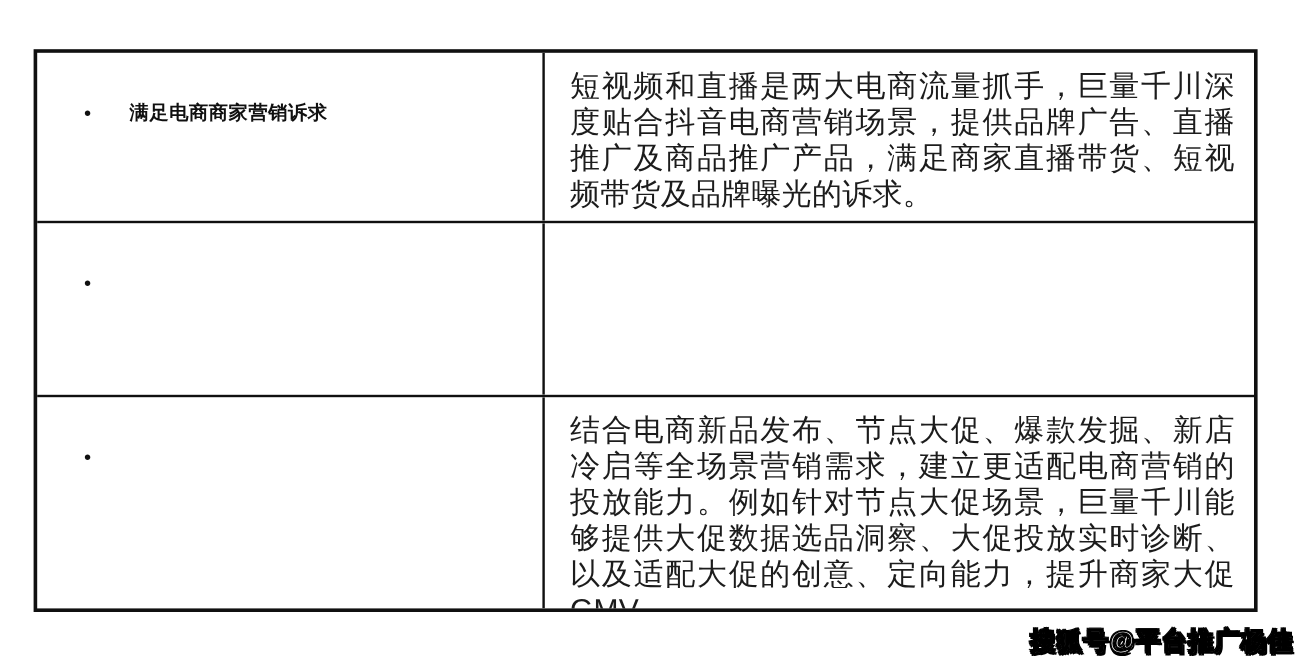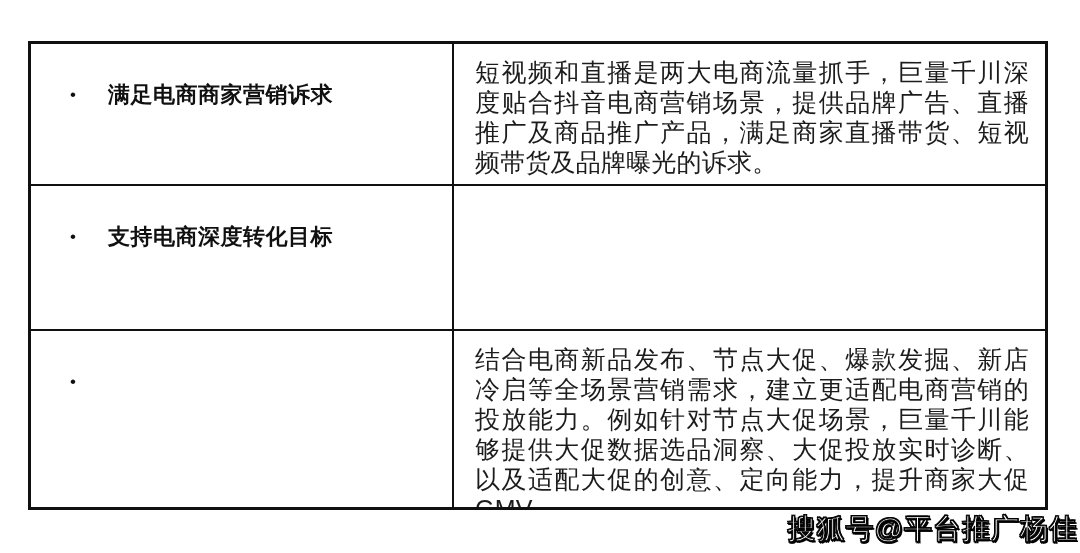--- a/index.html
+++ b/index.html
@@ -46,42 +46,42 @@
   }
   .bullet {
     width: 38px;
     min-width: 38px;
     font-size: 17px;
     line-height: 30px;
     color: #101010;
   }
   .title-text {
     font-weight: bold;
-    font-size: 22px;
+    font-size: 16px;
     line-height: 30px;
     color: #101010;
     letter-spacing: 0.5px;
     white-space: nowrap;
   }
   .cell-desc {
     flex: 1;
     box-sizing: border-box;
     padding: 13px 16px 0 21px;
     font-size: 25px;
     line-height: 30px;
     color: #1c1c1c;
     text-align: justify;
     letter-spacing: 0.2px;
   }
   .watermark {
     position: absolute;
     right: 2px;
     bottom: 5px;
-    font-size: 28px;
-    font-weight: normal;
+    font-size: 21px;
+    font-weight: bold;
     letter-spacing: 1px;
     color: #ffffff;
     -webkit-text-stroke: 1px #000000;
     text-shadow:
       -1px -1px 0 #000,
        1px -1px 0 #000,
       -1px  1px 0 #000,
        1px  1px 0 #000,
        0    2px 0 #000,
        2px  2px 0 #000;
@@ -97,21 +97,20 @@
     <div class="cell-title">
       <span class="bullet">•</span>
       <span class="title-text">满足电商商家营销诉求</span>
     </div>
     <div class="cell-desc">短视频和直播是两大电商流量抓手，巨量千川深度贴合抖音电商营销场景，提供品牌广告、直播推广及商品推广产品，满足商家直播带货、短视频带货及品牌曝光的诉求。</div>
   </div>
 
   <div class="t-row r2">
     <div class="cell-title">
       <span class="bullet">•</span>
-      <span class="title-text">支持电商深度转化目标</span>
     </div>
   </div>
 
   <div class="t-row r3">
     <div class="cell-title">
       <span class="bullet">•</span>
     </div>
     <div class="cell-desc">结合电商新品发布、节点大促、爆款发掘、新店冷启等全场景营销需求，建立更适配电商营销的投放能力。例如针对节点大促场景，巨量千川能够提供大促数据选品洞察、大促投放实时诊断、以及适配大促的创意、定向能力，提升商家大促GMV。</div>
   </div>
 

